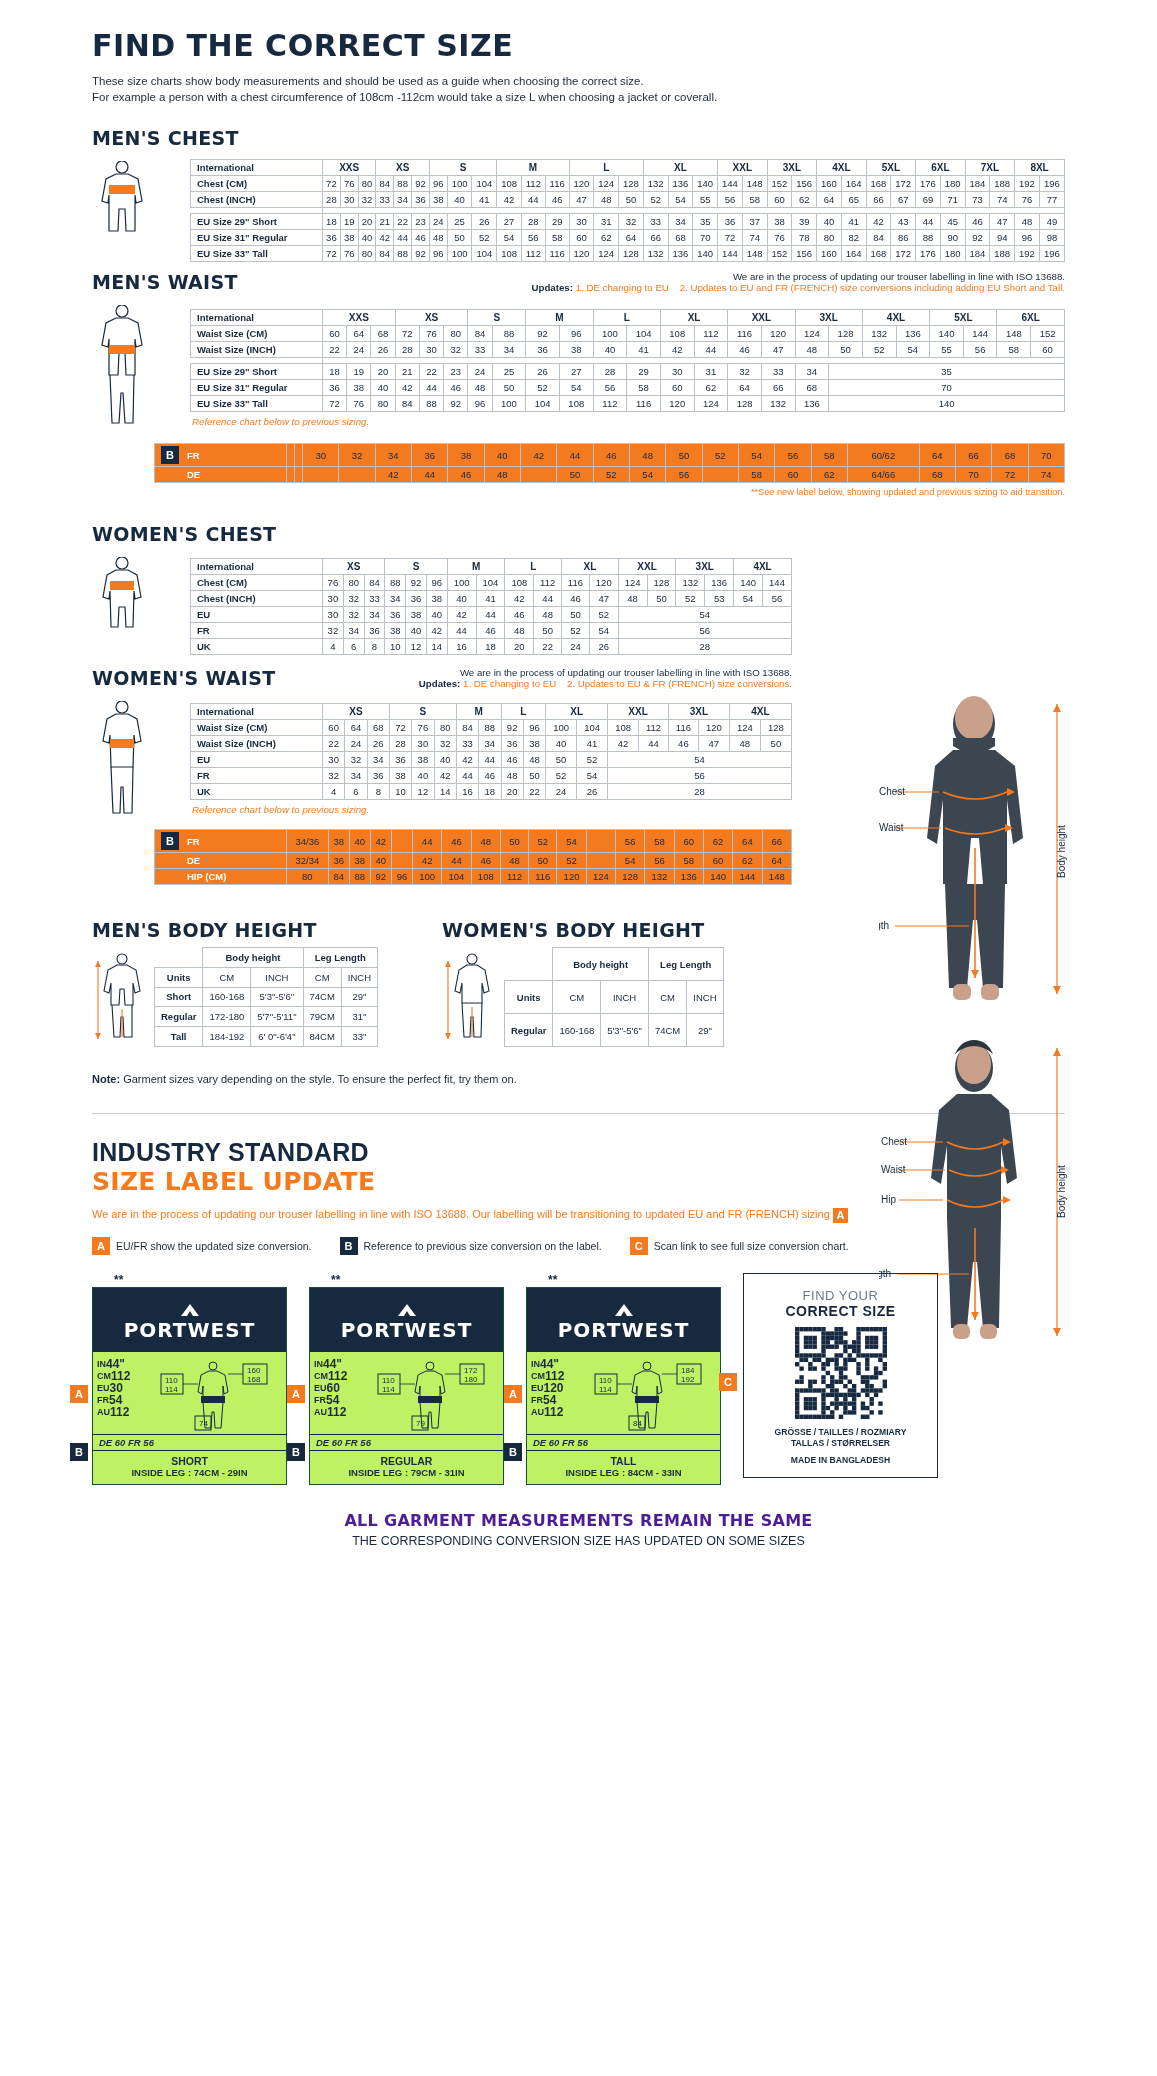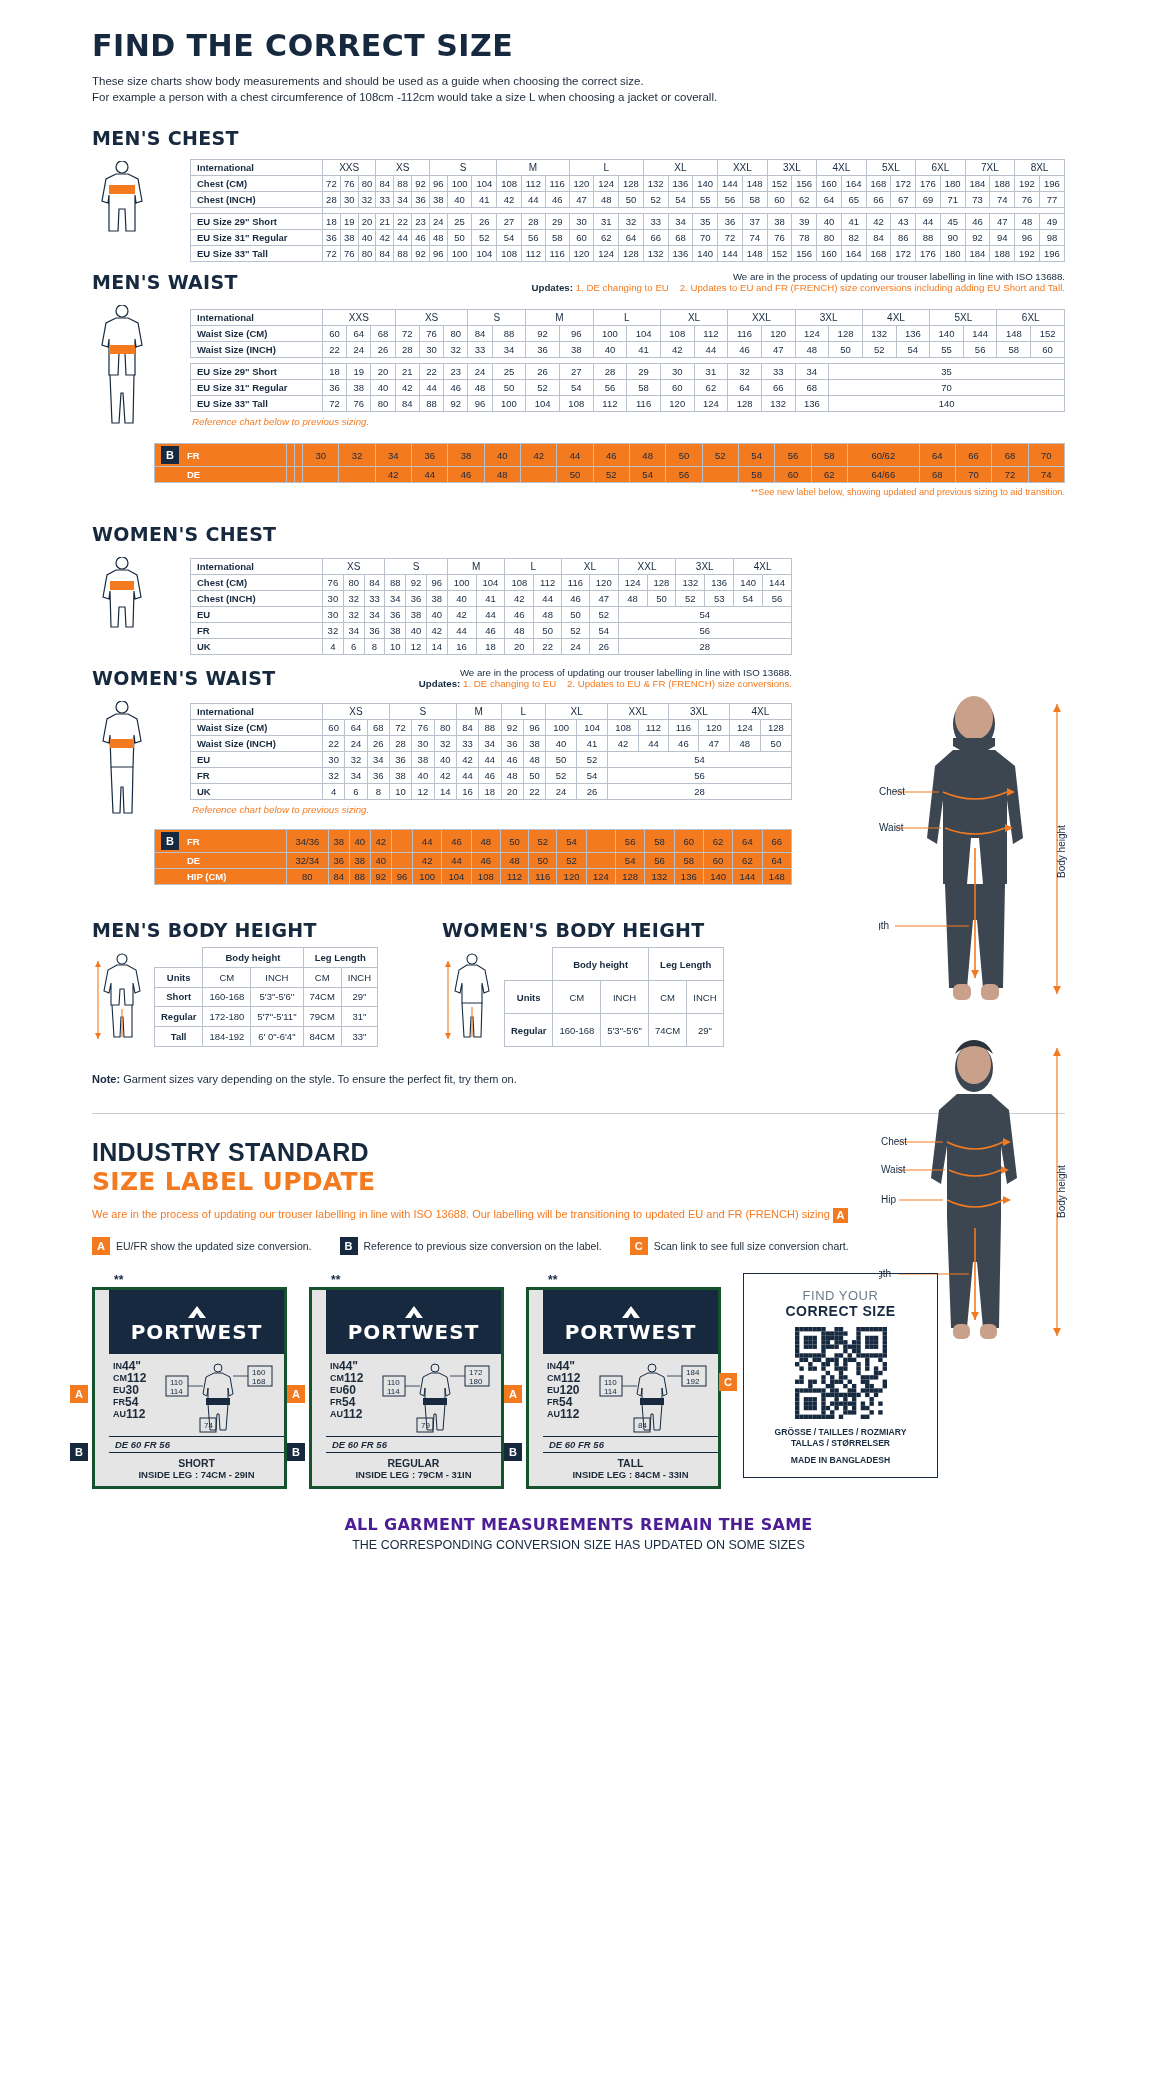--- a/index.html
+++ b/index.html
@@ -46,21 +46,21 @@
     color: #16293f;
     white-space: nowrap;
   }
   table.sz th.lbl, table.sz td.lbl {
     text-align: left;
     padding-left: 6px;
     width: 132px;
     font-weight: bold;
     font-size: 9.5px;
   }
-  table.sz th { font-weight: normal; font-size: 10px; }
+  table.sz th { font-weight: bold; font-size: 10px; }
   table.sz tr.spacer td { border-left: 1px solid #b9c2cc; border-right: 1px solid #b9c2cc; border-top: none; border-bottom: none; height: 6px; }
   table.sz tr.spacer td.blank { border: none; }
   td.head-int { text-align: left; padding-left: 6px; font-weight: bold; }
 
   .orange-row td { background: #f47a20; color: #ffffff; font-weight: bold; border-color: #f47a20; }
   .orange-row td.lbl { color: #ffffff; }
 
   .note-upd { font-size: 9.7px; color: #16293f; margin: 6px 0 4px 0; text-align: right; }
   .note-upd b { color: #16293f; }
   .orange-txt { color: #f47a20; }
@@ -89,21 +89,21 @@
 
   h2.ind { font-size: 25px; font-weight: bold; color: #16293f; margin: 0; letter-spacing: 0.3px; font-family: Liberation Sans, sans-serif; }
   h2.slu { font-size: 25px; font-weight: bold; color: #f47a20; margin: 0 0 12px 0; letter-spacing: 0.3px; font-family: "DejaVu Sans", sans-serif; }
   .lead { font-size: 11px; color: #f47a20; margin-bottom: 14px; }
   .legend { display: flex; gap: 10px; font-size: 10.5px; align-items: center; margin-bottom: 18px; flex-wrap: wrap; }
   .legend .item { display: flex; gap: 6px; align-items: center; margin-right: 18px; }
 
   .labels-row { display: flex; gap: 22px; align-items: flex-start; }
   .label-card { width: 195px; position: relative; }
   .stars { color: #16293f; font-size: 12px; font-weight: bold; margin-left: 22px; }
-  .label-box { border: 3px solid #14532d; background: #e5e5e5; padding-left: 14px; }
+  .label-box { border: 1px solid #14532d; background: #bef264; }
   .label-top { background: #16293f; color: #fff; text-align: center; padding: 12px 0 10px 0; }
   .brand { font-size: 20px; font-weight: bold; letter-spacing: 1px; font-family: "DejaVu Sans", sans-serif; }
   .label-body { display: flex; padding: 6px 4px 2px 4px; font-size: 9px; }
   .codes { width: 58px; }
   .codes div { display: flex; justify-content: flex-start; line-height: 12px; }
   .codes .k { font-weight: bold; }
   .codes .v { font-weight: bold; }
   .big { font-size: 12px; }
   .manikin { flex: 1; position: relative; height: 74px; }
   .label-de { border-top: 1px solid #16293f; font-size: 9.5px; font-style: italic; padding: 2px 6px; font-weight: bold; }

